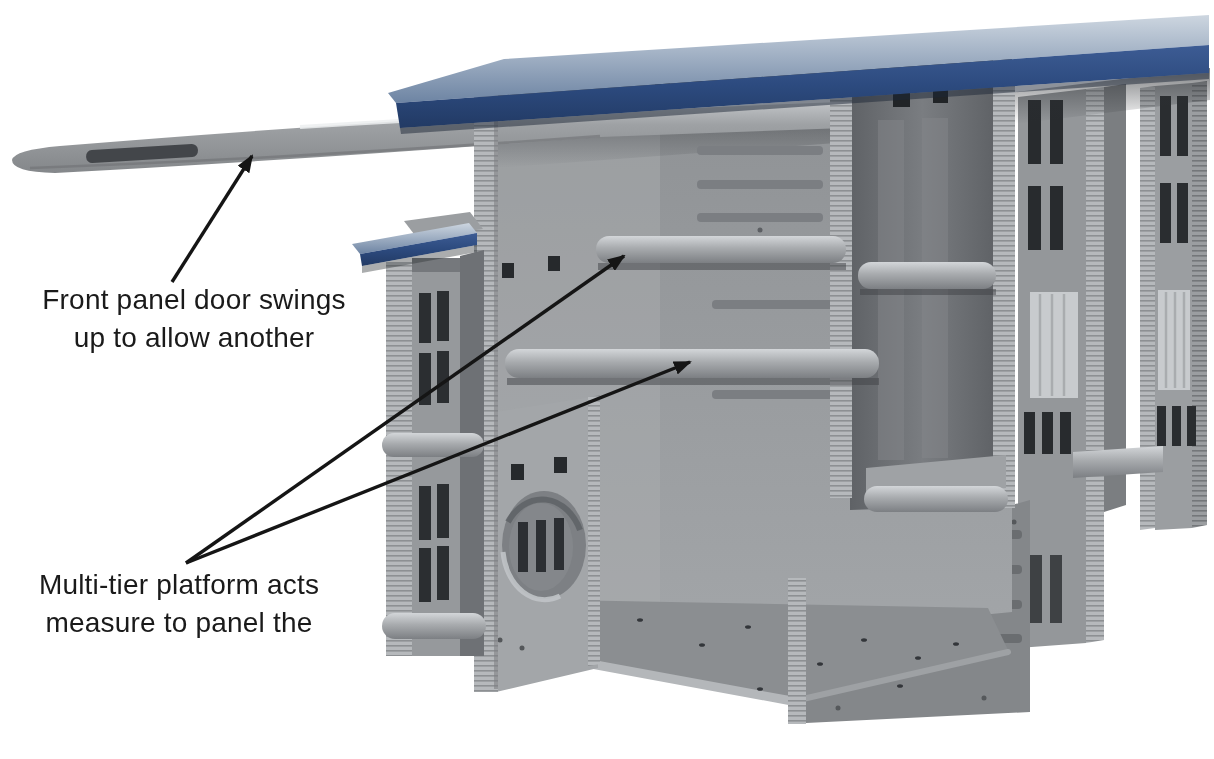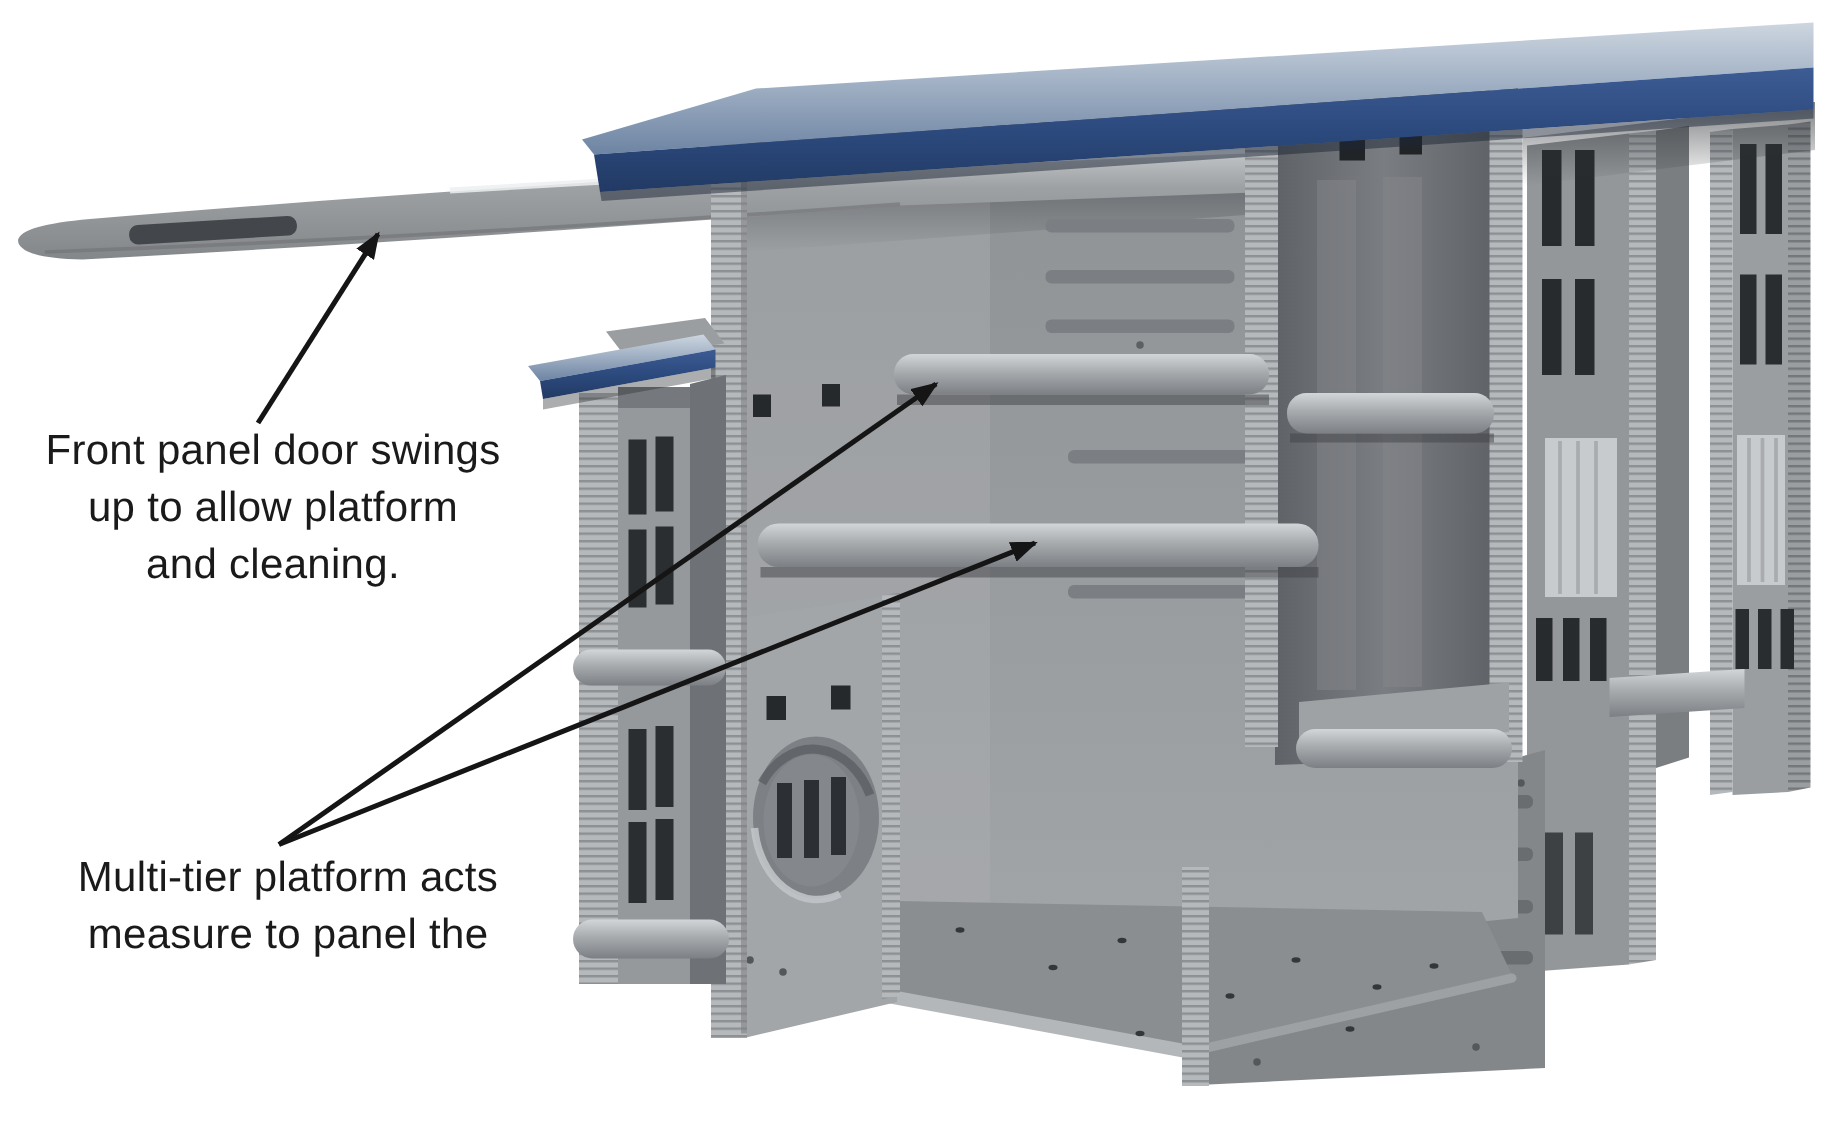--- a/index.html
+++ b/index.html
@@ -1,22 +1,22 @@
 <!DOCTYPE html>
 <html><head>
 <meta charset="utf-8">
 <style>
   html,body{margin:0;padding:0;background:#ffffff;}
   .canvas{position:relative;width:1214px;height:759px;background:#ffffff;overflow:hidden;
           font-family:"Liberation Sans",sans-serif;}
   .canvas svg{position:absolute;left:0;top:0;}
   .note{position:absolute;text-align:center;color:#1a1a1a;font-size:28px;line-height:38px;
         font-weight:400;letter-spacing:.2px;}
-  .note-door{left:8px;top:281px;width:348px;}
-  .note-platform{left:18px;top:566px;width:348px;}
+  .note-door{left:20px;top:281px;width:348px;}
+  .note-platform{left:5px;top:566px;width:348px;}
   .note span{display:block;}
 </style>
 </head>
 <body>
 
 <div class="canvas">
 
 <svg width="1214" height="759" viewBox="0 0 1214 759">
   <defs>
     <linearGradient id="gRoofTop" x1="0" y1="0" x2="0" y2="1">
@@ -253,21 +253,20 @@
 
   <g stroke="#151515" stroke-width="3.4">
     <line x1="172" y1="282" x2="252" y2="156" marker-end="url(#mArrow)"></line>
     <line x1="186" y1="563" x2="624" y2="256" marker-end="url(#mArrow)"></line>
     <line x1="186" y1="563" x2="690" y2="362" marker-end="url(#mArrow)"></line>
   </g>
 </svg>
 
 <div class="note note-door">
   <span>Front panel door swings</span>
-  <span>up to allow platform</span>
-  <span>and cleaning.</span>
+  <span>up to allow another</span>
 </div>
 <div class="note note-platform">
   <span>Multi-tier platform acts</span>
   <span>measure to panel the</span>
 </div>
 
 </div>
 
 </body></html>

